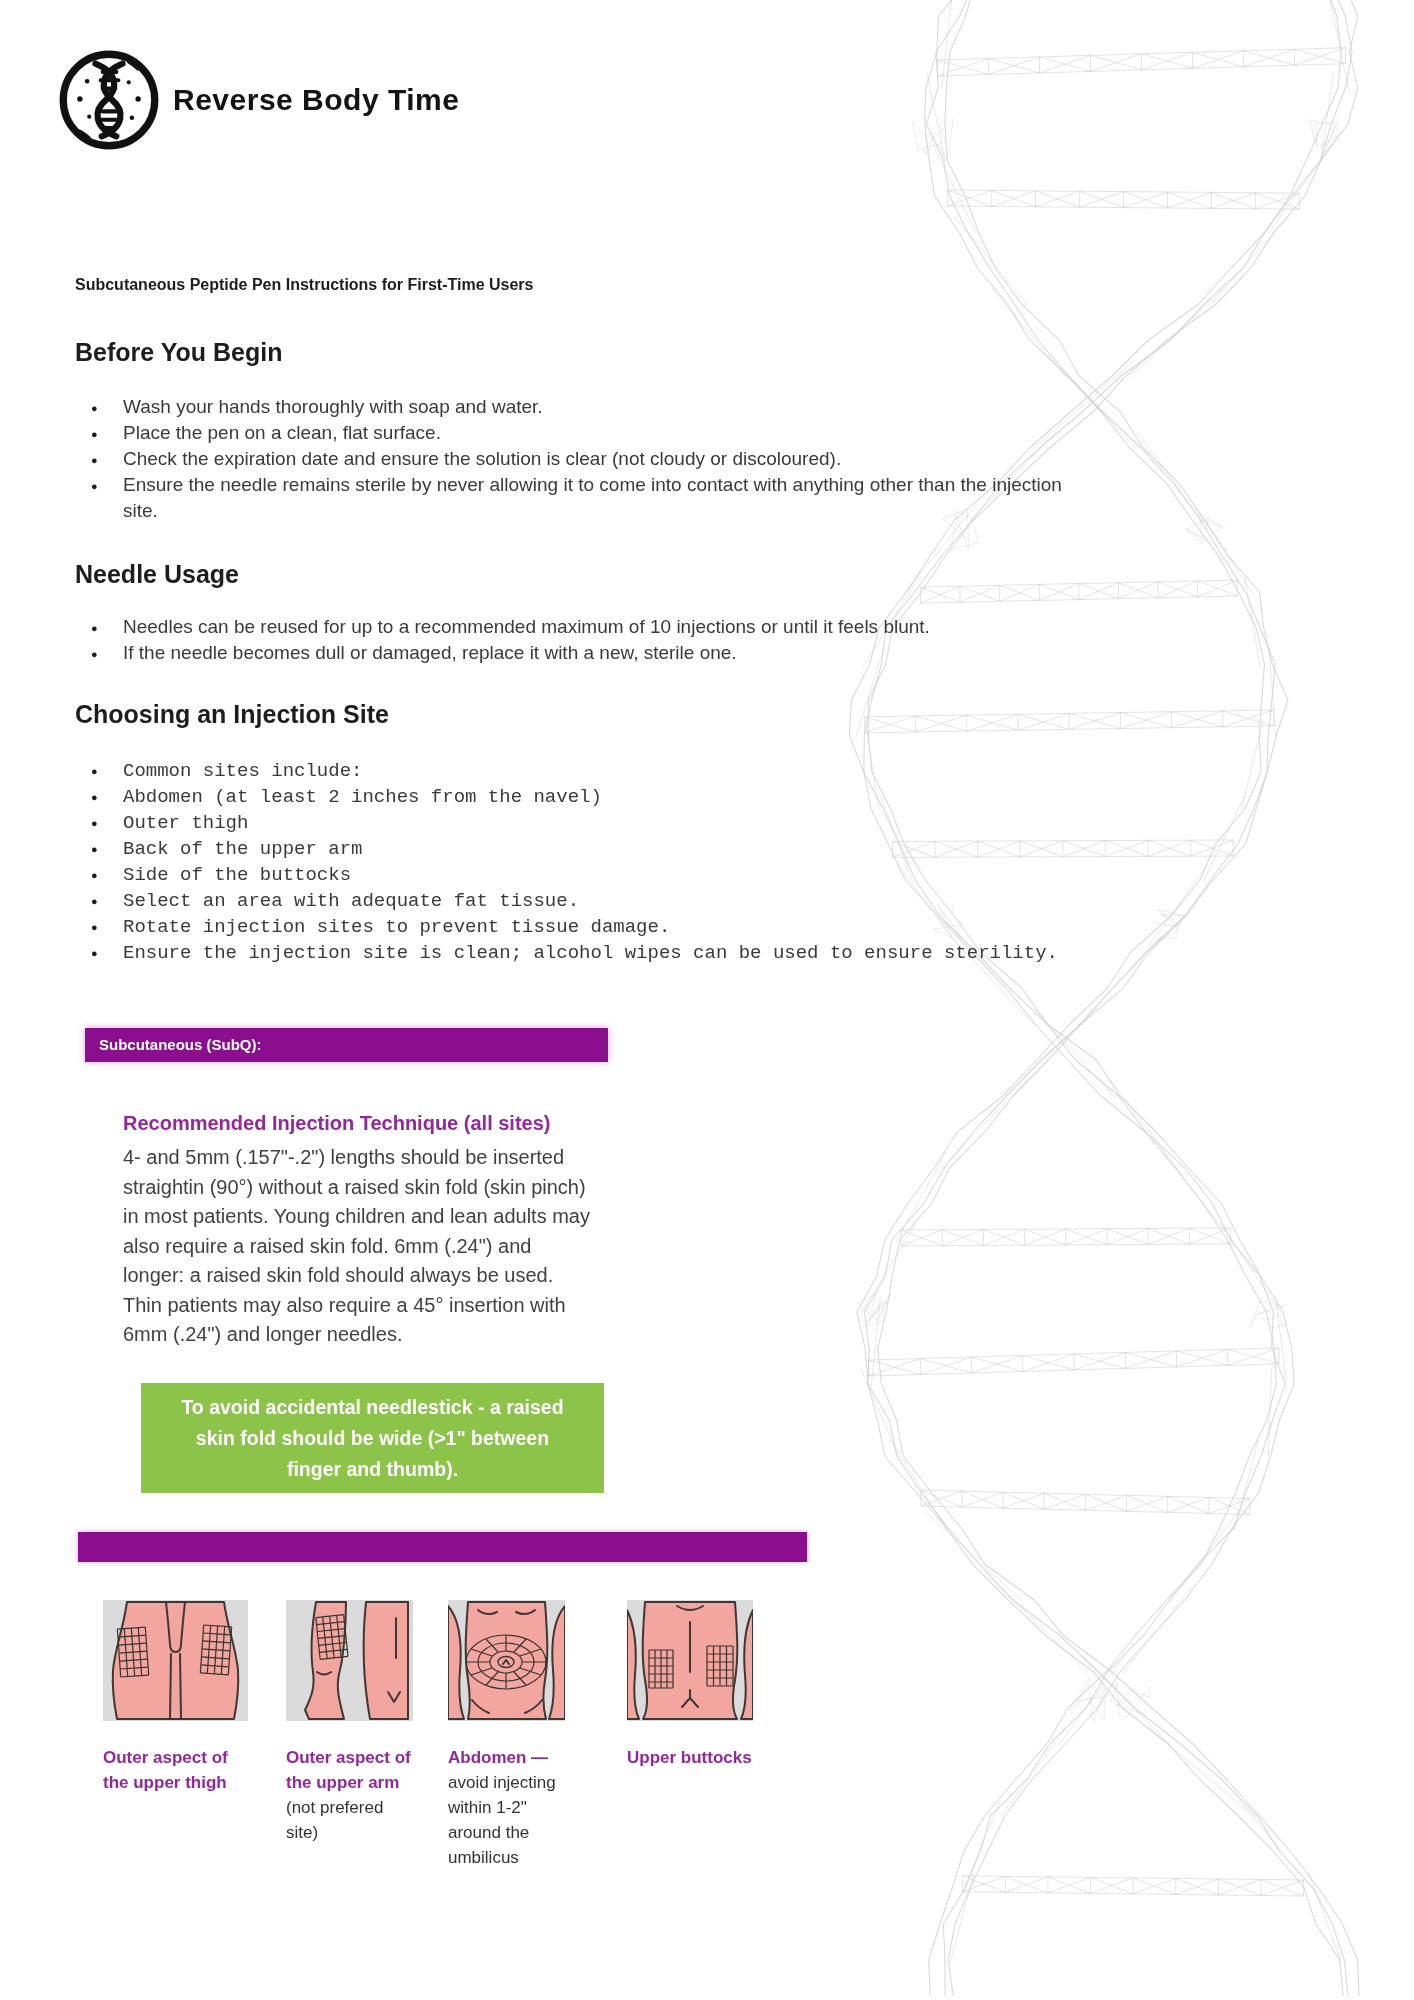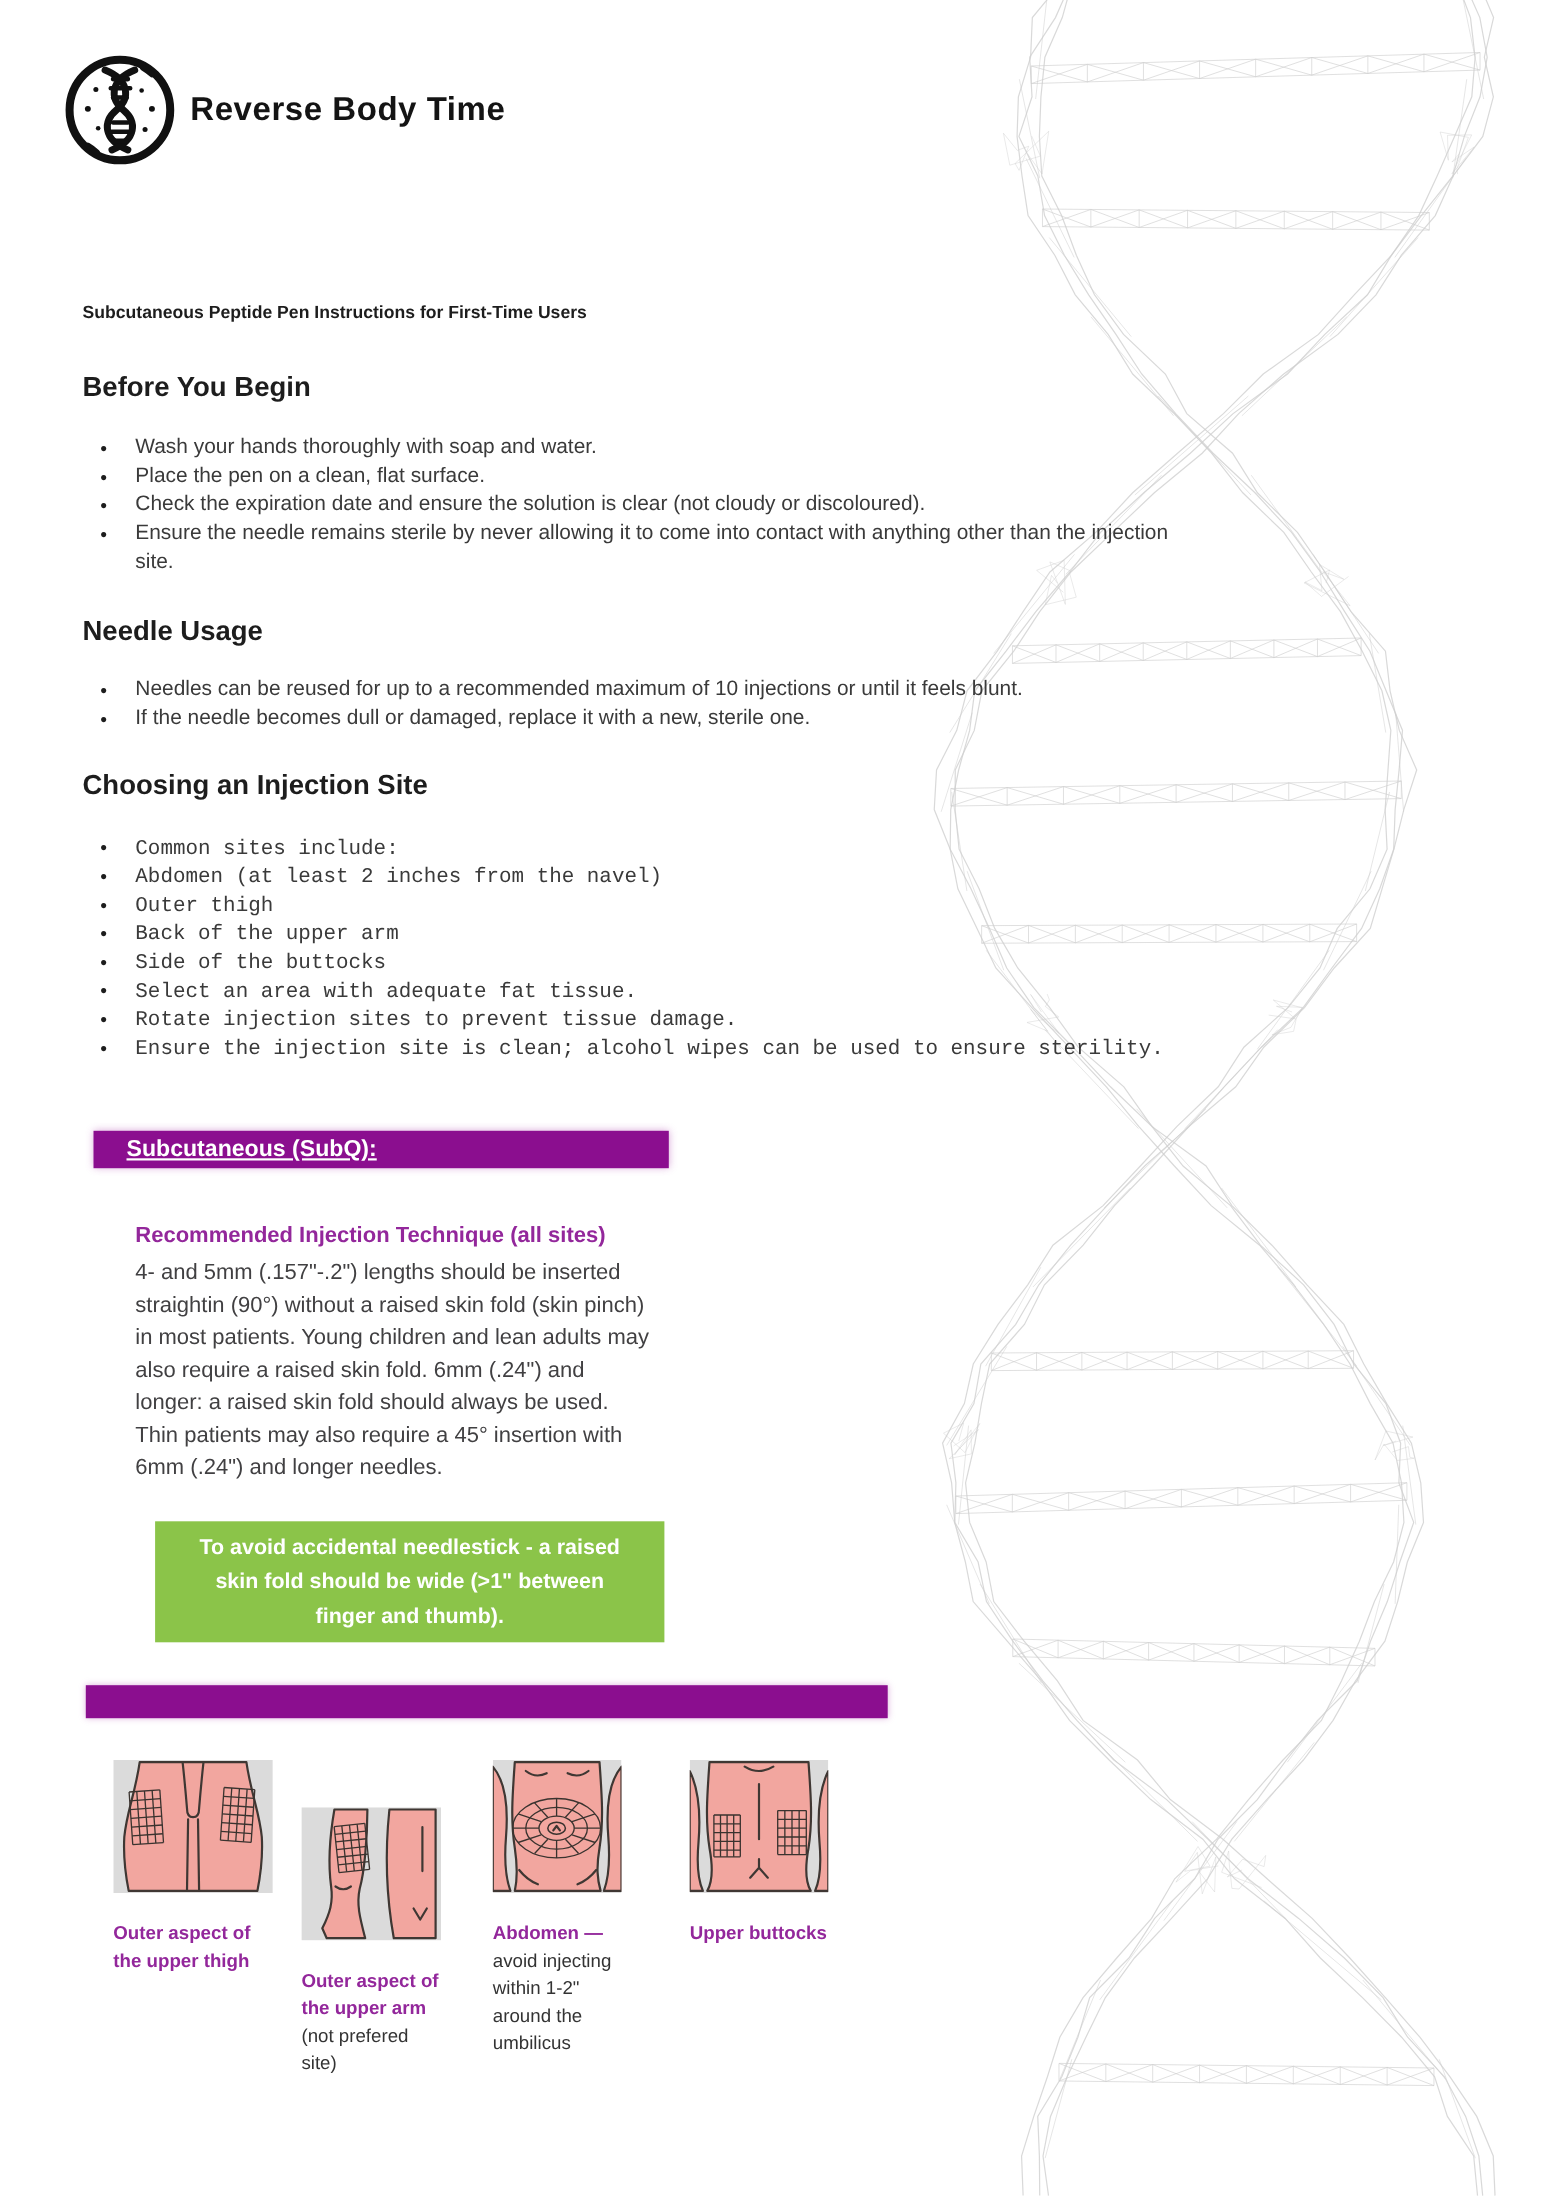--- a/index.html
+++ b/index.html
@@ -23,37 +23,37 @@
   
   ul.blist{left:75px;width:1010px;margin:0;padding:0;list-style:none;}
   #ul-before{top:394px;}
   #ul-needle{top:614px;}
   #ul-choosing{top:758px;font-family:Liberation Mono, monospace;}
   ul.blist li{position:relative;padding-left:48px;font-size:19px;line-height:26px;color:#3a3a3a;}
   ul.blist li::before{content:"●";position:absolute;left:16px;top:1px;font-size:11px;color:#1d1d1d;}
   
   #subq-banner{left:85px;top:1028px;width:523px;height:34px;background:#8B0E8F;
     box-shadow:0 0 7px rgba(170,60,170,.45);}
-  #subq-banner span{display:block;padding-left:30px;line-height:34px;color:#fff;
-    font-size:21px;font-weight:700;text-decoration:underline;}
+  #subq-banner span{display:block;padding-left:14px;line-height:34px;color:#fff;
+    font-size:15px;font-weight:700;}
   
   #tech{left:123px;top:1112px;width:468px;}
   #tech h3{margin:0 0 8px 0;font-size:20px;font-weight:700;color:#93279B;}
   #tech p{margin:0;font-size:20px;line-height:29.5px;color:#414042;}
   
   #greenbox{left:125px;top:1383px;width:463px;height:110px;background:#8BC449;
     display:flex;align-items:center;justify-content:center;box-sizing:border-box;padding:0 26px;margin-left:16px;}
   #greenbox span{color:#fff;font-weight:700;font-size:19.5px;line-height:31px;text-align:center;}
   
   #purple-bar{left:78px;top:1532px;width:729px;height:30px;background:#8B0E8F;
     box-shadow:0 0 6px rgba(170,60,170,.4);}
   
   .fig{top:1600px;}
   #fig-0{left:103px;width:145px;}
-  #fig-1{left:274px;width:127px;margin-top:43px;}
+  #fig-1{left:286px;width:127px;}
   #fig-2{left:448px;width:117px;}
   #fig-3{left:627px;width:130px;}
   .fig svg{display:block;}
   .fig-caption{margin-top:24px;color:#93279B;font-weight:700;font-size:17px;line-height:25px;}
   .fig-note{color:#333;font-weight:400;font-size:17px;line-height:25px;}
   .outline{fill:none;stroke:#3f3733;stroke-width:2;stroke-linecap:round;stroke-linejoin:round;}
   .skin{fill:#f2a69f;stroke:#3f3733;stroke-width:2;stroke-linejoin:round;}
   .grid{fill:none;stroke:#3a332f;stroke-width:1.2;}
   .panelbg{fill:#dbdbdb;}
 </style>

